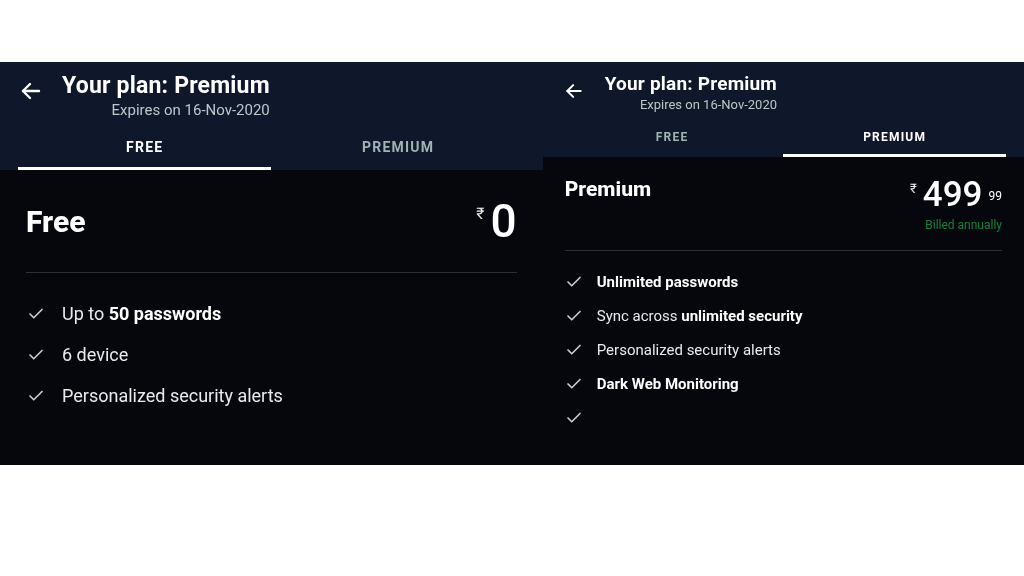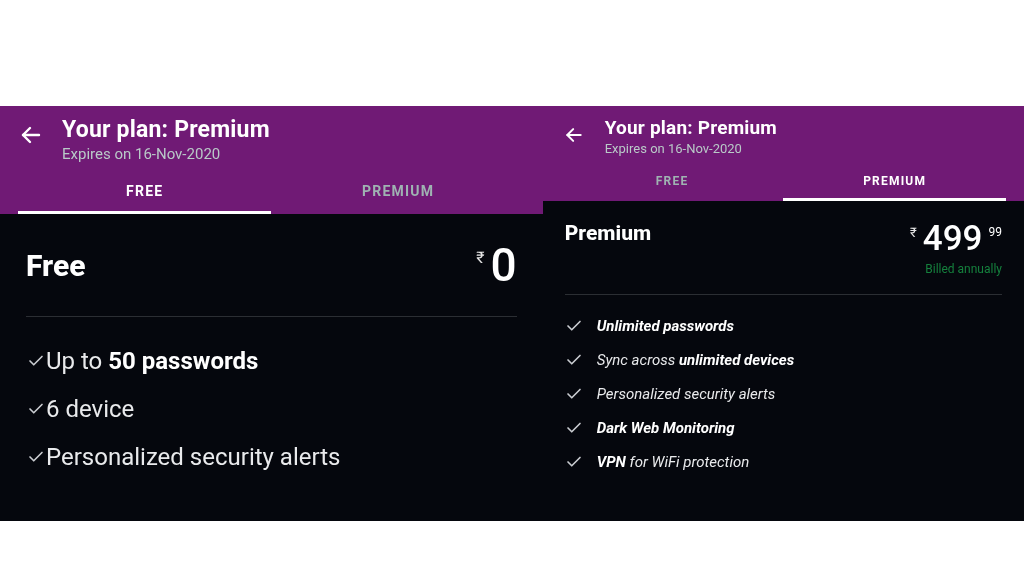--- a/index.html
+++ b/index.html
@@ -19,24 +19,23 @@
     flex: 1 1 50%;
     display: flex;
     flex-direction: column;
     min-width: 0;
   }
   .panel-left { flex-basis: 53%; }
   .panel-right { flex-basis: 47%; }
 
   
   .hdr {
-    background: #701a75;
+    background: #0f172a;
     color: #fff;
     padding: 10px 18px 0 18px;
-    margin-top: 44px;
   }
   .hdr-top {
     display: flex;
     align-items: flex-start;
     gap: 18px;
     padding-bottom: 8px;
   }
   .back-icon {
     width: 26px; height: 26px;
     display: inline-flex; align-items: center; justify-content: center;
@@ -46,20 +45,21 @@
   .back-icon svg { stroke: #fff; }
   .hdr-text .title {
     font-size: 23px;
     font-weight: 700;
     letter-spacing: .2px;
   }
   .hdr-text .subtitle {
     font-size: 15px;
     color: #b9c9c8;
     margin-top: 2px;
+    text-align: right;
   }
   .panel-right .hdr-text .title { font-size: 19px; }
   .panel-right .hdr-text .subtitle { font-size: 13px; }
 
   .tabs {
     display: flex;
   }
   .tab {
     flex: 1;
     text-align: center;
@@ -115,21 +115,21 @@
     margin-top: 6px;
     color: #e6e6e6;
   }
   .amount {
     font-size: 46px;
     font-weight: 500;
     line-height: 1;
   }
   .cents {
     font-size: 15px;
-    margin-top: 4px;
+    margin-top: 12px;
     text-align: right;
   }
   .panel-right .currency { font-size: 13px; margin-top:4px; }
   .panel-right .amount { font-size: 35px; }
   .panel-right .cents { font-size: 12px; }
   .billing-note {
     font-size: 12px;
     color: #15803d;
     margin-top: 6px;
   }
@@ -138,25 +138,26 @@
     border: none;
     border-top: 1px solid #2b2e33;
     margin: 28px 0 20px 0;
   }
   .panel-right hr.divider { margin: 18px 0 14px 0; }
 
   .features { list-style: none; }
   .features li {
     display: flex;
     align-items: center;
+    gap: 16px;
     padding: 10px 0;
-    font-size: 24px;
+    font-size: 18px;
     color: #e9eaec;
   }
-  .panel-right .features li { font-size: 15px; gap: 14px; padding: 8px 0; font-style: italic; }
+  .panel-right .features li { font-size: 15px; gap: 14px; padding: 8px 0; }
   .features b { font-weight: 700; color:#fff; }
   .check-icon {
     width: 20px; height: 20px; flex:none;
     display:inline-flex; align-items:center; justify-content:center;
   }
   .check-icon svg { stroke: #c9ccd0; }
   .panel-right .check-icon { width:18px; height:18px; }
 </style>
 </head>
 <body>
@@ -264,21 +265,21 @@
               </svg>
             </span>
             <span><b>Unlimited passwords</b></span>
           </li>
           <li>
             <span class="check-icon">
               <svg width="18" height="18" viewBox="0 0 24 24" fill="none" stroke-width="2.2" stroke-linecap="round" stroke-linejoin="round">
                 <polyline points="4 12 9 17 20 6"></polyline>
               </svg>
             </span>
-            <span>Sync across <b>unlimited devices</b></span>
+            <span>Sync across <b>unlimited security</b></span>
           </li>
           <li>
             <span class="check-icon">
               <svg width="18" height="18" viewBox="0 0 24 24" fill="none" stroke-width="2.2" stroke-linecap="round" stroke-linejoin="round">
                 <polyline points="4 12 9 17 20 6"></polyline>
               </svg>
             </span>
             <span>Personalized security alerts</span>
           </li>
           <li>
@@ -288,19 +289,18 @@
               </svg>
             </span>
             <span><b>Dark Web Monitoring</b></span>
           </li>
           <li>
             <span class="check-icon">
               <svg width="18" height="18" viewBox="0 0 24 24" fill="none" stroke-width="2.2" stroke-linecap="round" stroke-linejoin="round">
                 <polyline points="4 12 9 17 20 6"></polyline>
               </svg>
             </span>
-            <span><b>VPN</b> for WiFi protection</span>
           </li>
         </ul>
     </div>
   </div>
 
 </div>
 
 </body></html>

